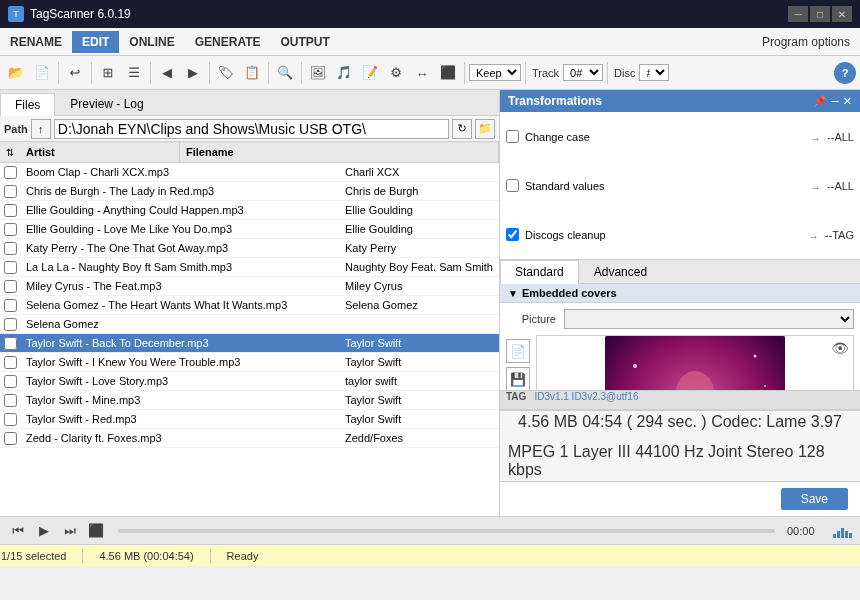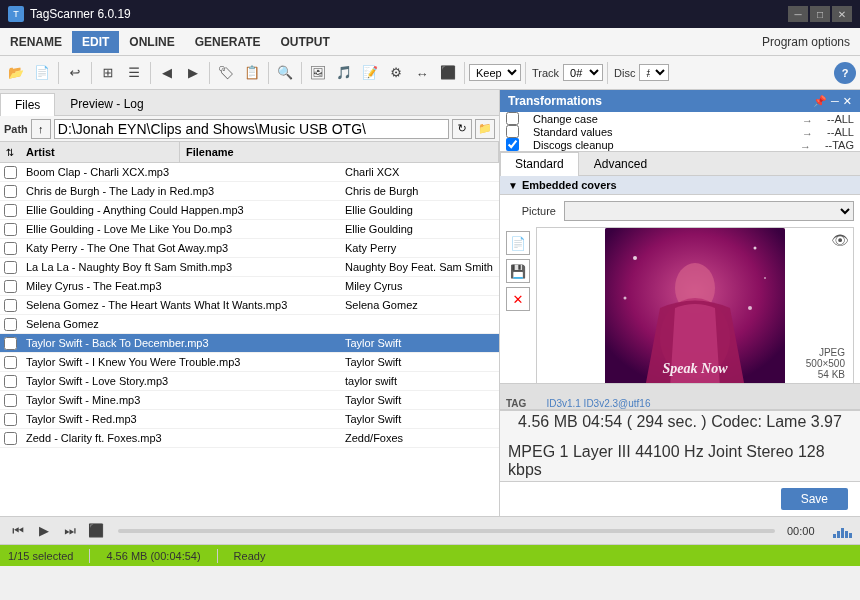--- a/index.html
+++ b/index.html
@@ -61,21 +61,21 @@
     .file-artist { width: 160px; flex-shrink: 0; padding: 3px 6px; font-size: 11px; overflow: hidden; text-overflow: ellipsis; white-space: nowrap; }
 
     
     .right-panel { flex: 1; display: flex; flex-direction: column; background: #f5f5f5; }
 
     
     .trans-header { background: #4a7fc1; color: white; padding: 4px 8px; font-size: 12px; font-weight: 600; display: flex; align-items: center; justify-content: space-between; }
     .trans-header-btns { display: flex; gap: 4px; }
     .trans-hbtn { background: transparent; border: none; color: white; cursor: pointer; font-size: 11px; }
     .trans-items { background: white; border-bottom: 1px solid #ccc; }
-    .trans-item { display: flex; align-items: center; padding: 0 6px; gap: 14px; font-size: 11px; justify-content: center; }
+    .trans-item { display: flex; align-items: center; padding: 18px 6px; gap: 6px; font-size: 11px; justify-content: center; }
     .trans-item input[type=checkbox] { margin: 0; }
     .trans-label { flex: 1; }
     .trans-arrow { color: #666; font-size: 11px; }
     .trans-value { color: #333; font-size: 11px; }
 
     
     .right-tabs { display: flex; background: #e8e8e8; border-bottom: 1px solid #ccc; }
     .right-tab { padding: 4px 14px; cursor: pointer; font-size: 12px; border: 1px solid transparent; border-bottom: none; }
     .right-tab.active { background: white; border-color: #ccc; margin-bottom: -1px; }
 
@@ -94,36 +94,36 @@
     .cover-tool-btn { width: 24px; height: 24px; background: transparent; border: 1px solid #aaa; cursor: pointer; display: flex; align-items: center; justify-content: center; font-size: 13px; }
     .cover-image-area { flex: 1; border: 1px solid #ccc; background: white; display: flex; align-items: center; justify-content: center; position: relative; min-height: 160px; overflow: hidden; }
     .cover-image { width: 180px; height: 160px; background: linear-gradient(135deg, #6a0dad, #c84b8b, #e060a0); border-radius: 2px; display: flex; align-items: center; justify-content: center; position: relative; overflow: hidden; }
     .cover-info { font-size: 10px; color: #555; text-align: right; padding: 4px; position: absolute; bottom: 4px; right: 4px; }
     .eye-btn { position: absolute; top: 4px; right: 4px; background: transparent; border: none; cursor: pointer; font-size: 14px; color: #555; }
 
     
     .lyrics-section { padding: 6px; }
 
     
-    .tag-bar { display: flex; align-items: flex-end; background: #e0e0e0; border-top: 1px solid #ccc; border-bottom: 1px solid #ccc; height: 27px; padding: 0 6px; gap: 20px; }
+    .tag-bar { display: flex; align-items: flex-start; background: #e0e0e0; border-top: 1px solid #ccc; border-bottom: 1px solid #ccc; height: 20px; padding: 0 6px; gap: 8px; }
     .tag-label { font-size: 10px; font-weight: 600; color: #555; }
     .tag-values { font-size: 10px; color: #4a7fc1; cursor: pointer; }
 
     
     .info-bar { background: #f5f5f5; border-top: 1px solid #ccc; height: 28px; display: flex; align-items: center; padding: 0 8px; font-size: 16px; color: #333; gap: 12px; }
 
     
     .playback-bar { background: #e8e8e8; border-top: 1px solid #ccc; height: 28px; display: flex; align-items: center; padding: 0 8px; gap: 6px; }
     .play-btn { width: 20px; height: 20px; background: transparent; border: none; cursor: pointer; font-size: 13px; color: #444; display: flex; align-items: center; justify-content: center; }
     .progress-track { flex: 1; height: 4px; background: #ccc; border-radius: 2px; position: relative; margin: 0 6px; }
     .progress-fill { width: 0%; height: 100%; background: #4a7fc1; border-radius: 2px; }
     .time-label { font-size: 11px; color: #333; min-width: 40px; }
 
     
-    .status-bar { background: #84cc16; border-top: 1px solid #ccc; height: 22px; display: flex; align-items: center; padding: 0 8px; gap: 16px; font-size: 11px; color: #333; }
+    .status-bar { background: #fef9c3; border-top: 1px solid #ccc; height: 22px; display: flex; align-items: center; padding: 0 1px; gap: 16px; font-size: 11px; color: #333; }
     .status-sep { width: 1px; height: 14px; background: #ccc; }
 
     
     .save-btn { background: #4a7fc1; color: white; border: none; padding: 4px 20px; cursor: pointer; font-size: 12px; border-radius: 2px; margin: 4px 8px; align-self: flex-end; }
 
     .bottom-right { display: flex; align-items: center; justify-content: flex-end; padding: 2px 4px; background: white; border-top: 1px solid #ccc; }
 
     
     ::-webkit-scrollbar { width: 8px; height: 8px; }
     ::-webkit-scrollbar-track { background: #f0f0f0; }

